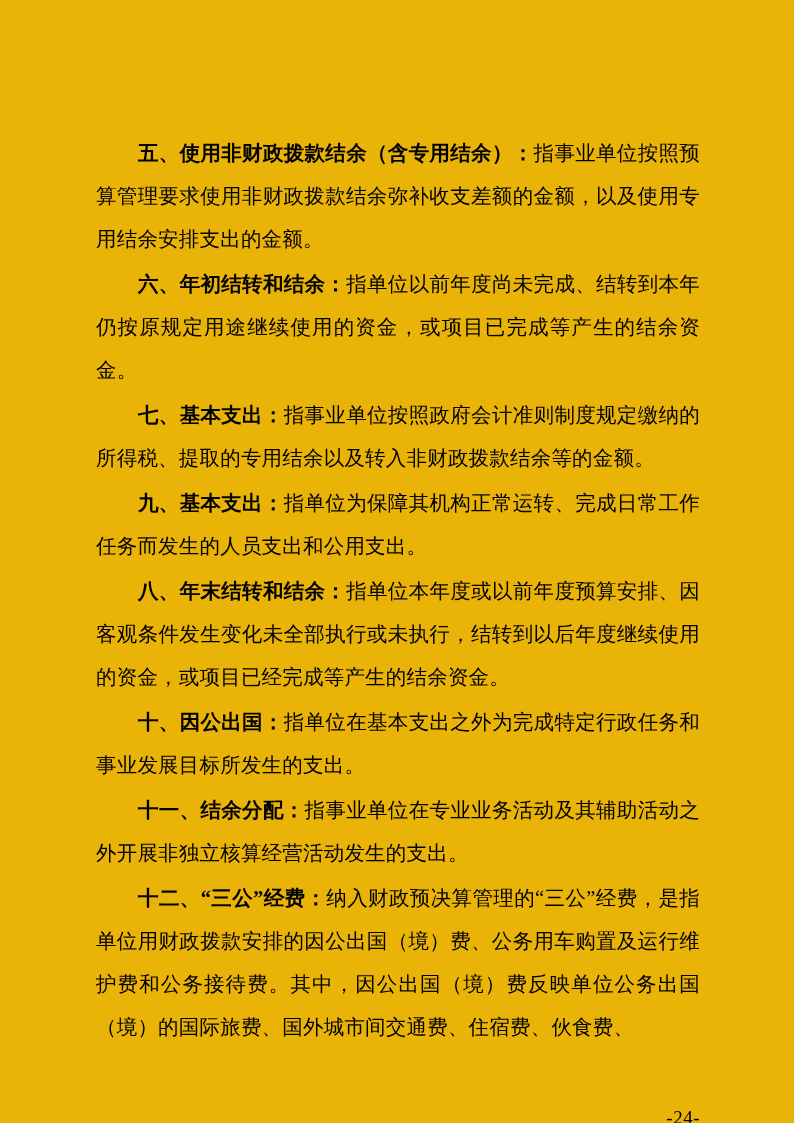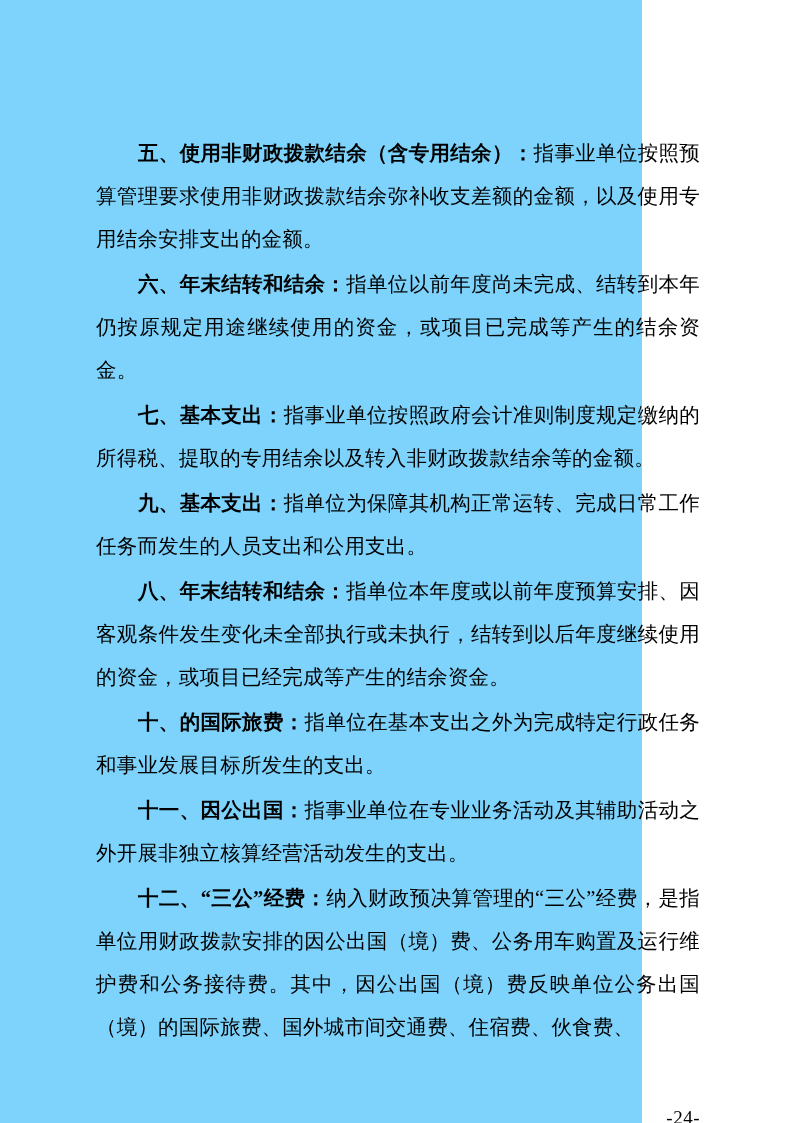--- a/index.html
+++ b/index.html
@@ -12,23 +12,23 @@
     height: 1123px;
     font-family: "Liberation Serif", "DejaVu Serif", serif;
     color: #000000;
     position: relative;
     overflow: hidden;
   }
   .page {
     position: absolute;
     left: 0;
     top: 0;
-    width: 642px;
+    width: 794px;
     height: 1123px;
-    background: #7dd3fc;
+    background: #eab308;
   }
   .content {
     position: absolute;
     left: 96px;
     top: 132px;
     width: 604px;
   }
   .para {
     font-size: 20.5px;
     line-height: 43px;
@@ -55,41 +55,41 @@
 <body>
 
 <div class="page">
   <div class="content">
 
     <p class="para">
       <span class="lead">五、使用非财政拨款结余（含专用结余）：</span><span>指事业单位按照预算管理要求使用非财政拨款结余弥补收支差额的金额，以及使用专用结余安排支出的金额。</span>
     </p>
 
     <p class="para">
-      <span class="lead">六、年末结转和结余：</span><span>指单位以前年度尚未完成、结转到本年仍按原规定用途继续使用的资金，或项目已完成等产生的结余资金。</span>
+      <span class="lead">六、年初结转和结余：</span><span>指单位以前年度尚未完成、结转到本年仍按原规定用途继续使用的资金，或项目已完成等产生的结余资金。</span>
     </p>
 
     <p class="para">
       <span class="lead">七、基本支出：</span><span>指事业单位按照政府会计准则制度规定缴纳的所得税、提取的专用结余以及转入非财政拨款结余等的金额。</span>
     </p>
 
     <p class="para">
       <span class="lead">九、基本支出：</span><span>指单位为保障其机构正常运转、完成日常工作任务而发生的人员支出和公用支出。</span>
     </p>
 
     <p class="para">
       <span class="lead">八、年末结转和结余：</span><span>指单位本年度或以前年度预算安排、因客观条件发生变化未全部执行或未执行，结转到以后年度继续使用的资金，或项目已经完成等产生的结余资金。</span>
     </p>
 
     <p class="para">
-      <span class="lead">十、的国际旅费：</span><span>指单位在基本支出之外为完成特定行政任务和事业发展目标所发生的支出。</span>
+      <span class="lead">十、因公出国：</span><span>指单位在基本支出之外为完成特定行政任务和事业发展目标所发生的支出。</span>
     </p>
 
     <p class="para">
-      <span class="lead">十一、因公出国：</span><span>指事业单位在专业业务活动及其辅助活动之外开展非独立核算经营活动发生的支出。</span>
+      <span class="lead">十一、结余分配：</span><span>指事业单位在专业业务活动及其辅助活动之外开展非独立核算经营活动发生的支出。</span>
     </p>
 
     <p class="para">
       <span class="lead">十二、“三公”经费：</span><span>纳入财政预决算管理的“三公”经费，是指单位用财政拨款安排的因公出国（境）费、公务用车购置及运行维护费和公务接待费。其中，因公出国（境）费反映单位公务出国（境）的国际旅费、国外城市间交通费、住宿费、伙食费、</span>
     </p>
 
     <div class="pagenum">-24-</div>
   </div>
 </div>
 

